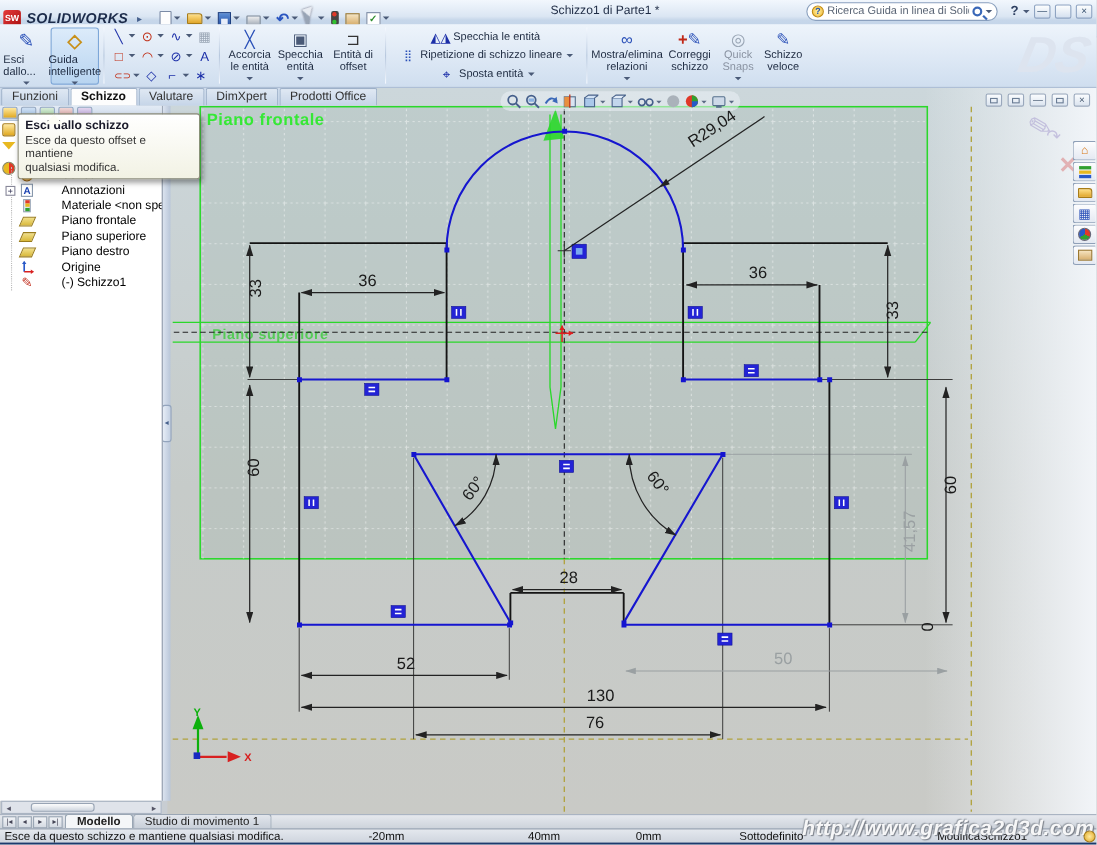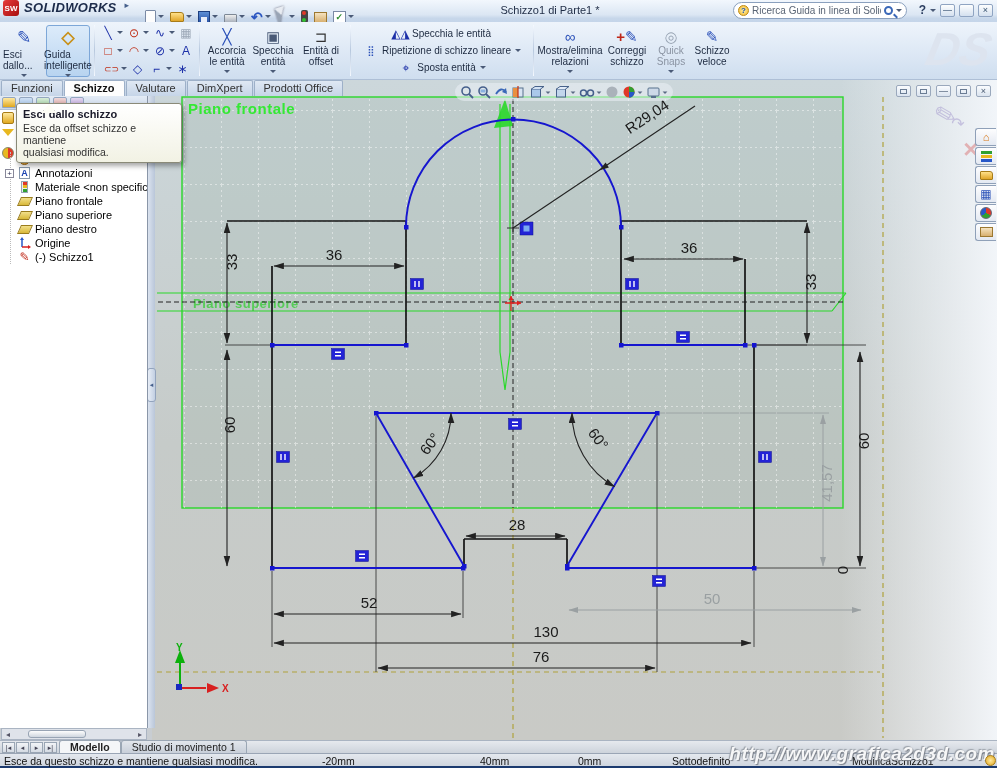--- a/index.html
+++ b/index.html
@@ -3,21 +3,21 @@
 <meta charset="utf-8">
 <style>
   * { margin:0; padding:0; box-sizing:border-box; }
   html,body { width:997px; height:768px; overflow:hidden; }
   body { font-family:"Liberation Sans", sans-serif; font-size:11px; color:#222; background:#fff; }
   #app { position:relative; width:997px; height:768px; background:#c8cdd2; overflow:hidden; }
 
   
   .titlebar { position:absolute; left:0; top:0; width:997px; height:34px;
     background:linear-gradient(#f2f7fd,#dbe6f3 45%,#c7d7ea 55%,#bdd0e7); border-bottom:1px solid #9fb4d0;
-    display:flex; }
+    display:flex; align-items:center; }
   .swlogo { width:16px; height:16px; margin-left:3px; border-radius:3px;
     background:linear-gradient(135deg,#e63c3c,#a80f0f); color:#fff; font-size:8px; font-weight:bold;
     display:flex; align-items:center; justify-content:center; }
   .brand { font-weight:bold; font-style:italic; font-size:13px; color:#1c2b4a; margin-left:5px; letter-spacing:.3px; }
   .tb-exp { margin-left:8px; color:#46608c; font-size:9px; }
   .qat { display:flex; align-items:center; gap:2px; margin-left:14px; }
   .qat-item { display:flex; align-items:center; gap:2px; padding:1px 2px; }
   .dd { width:0; height:0; border:3px solid transparent; border-top:3px solid #4a5a77; margin-top:3px; }
   .ic-new { width:11px; height:13px; background:#fdfdfd; border:1px solid #7a8aa5; border-radius:1px; }
   .ic-open { width:14px; height:10px; background:linear-gradient(#ffe089,#e0a62a); border:1px solid #a87c18; border-radius:1px 3px 1px 1px; }
@@ -78,21 +78,21 @@
   .dtab.active { background:#fdfdfd; font-weight:bold; color:#111; position:relative; z-index:2; }
 
   
   .lpanel { position:absolute; left:0; top:96px; width:148px; height:632px; background:#fff; border-right:1px solid #8a96a8; z-index:4; overflow:hidden; }
   .fmtabs { height:14px; background:linear-gradient(#e3ebf5,#ccd9ea); border-bottom:1px solid #b2c2d6; display:flex; gap:3px; padding:1px 2px; }
   .fmtab { width:14px; height:11px; border:1px solid #93a6c0; border-radius:2px 2px 0 0; }
   .sideicons { position:absolute; left:2px; top:16px; display:flex; flex-direction:column; gap:5px; }
   .funnel { width:0; height:0; border:6px solid transparent; border-top:7px solid #e8b820; }
   .tree { position:absolute; left:0; top:52px; width:148px; }
   .titem { display:flex; align-items:center; height:14px; padding-left:18px; gap:4px; white-space:nowrap; overflow:hidden; }
-  .titem .tlabel { font-size:11px; color:#000; }
+  .titem .tlabel { font-size:11px; color:#000;margin-left:21px; }
   .expander { position:absolute; left:5px; width:9px; height:9px; border:1px solid #889; background:#fff; font-size:8px; line-height:7px; text-align:center; color:#335; }
   .expander::before { content:"+"; }
   .ti { width:13px; height:13px; display:inline-flex; align-items:center; justify-content:center; flex:none; }
   .ti-sensor { width:11px; height:11px; border-radius:50%; background:radial-gradient(circle at 35% 35%, #ffe9a8, #e8940f); border:1px solid #a86808; }
   .ti-annot { width:11px; height:12px; background:#fff; border:1px solid #8898ac; color:#1840b0; font-size:9px; font-weight:bold; text-align:center; line-height:11px; }
   .ti-mat { width:7px; height:12px; background:#e8edf4; border:1px solid #98a4b4; display:flex; flex-direction:column; align-items:center; justify-content:space-around; }
   .ti-mat i { width:4px; height:3px; display:block; }
   .ti-plane { width:12px; height:9px; background:linear-gradient(#f2e08a,#d8b83a); border:1px solid #9a7c1c; transform:skewX(-24deg); }
   .ti-sketch { color:#c02818; font-size:12px; }
   .treeguide { position:absolute; left:10px; top:56px; height:112px; border-left:1px dotted #bbb; }
@@ -696,21 +696,21 @@
             <span class="ti-sketch">✎</span>
           </span>
         <span class="tlabel">(-) Schizzo1</span>
       </div>
     </div>
   </div>
 
   <div class="tooltip">
     <span class="tt-tail"></span>
     <div class="tt-title">Esci dallo schizzo</div>
-    <div class="tt-body">Esce da offset schizzo e mantiene</div>
+    <div class="tt-body">Esce da questo offset e mantiene</div>
     <div class="tt-body">qualsiasi modifica.</div>
   </div>
 
   <div class="splitter">
     <div class="split-handle">◂</div>
   </div>
 
   <div class="lscroll">
     <span class="sarrow">◂</span>
     <span class="thumb"></span>
@@ -723,21 +723,21 @@
       <span class="nbtn">◂</span>
       <span class="nbtn">▸</span>
       <span class="nbtn">▸|</span>
     </span>
     <span class="mtab active">Modello</span>
     <span class="mtab">Studio di movimento 1</span>
   </div>
 
   <div class="statusbar">
     <span class="sb-msg">Esce da questo schizzo e mantiene qualsiasi modifica.</span>
-    <span class="sb-field" style="left:322px">-20mm</span>
+    <span class="sb-field" style="left:335px">-20mm</span>
     <span class="sb-field" style="left:480px">40mm</span>
     <span class="sb-field" style="left:578px">0mm</span>
     <span class="sb-field" style="left:672px">Sottodefinito</span>
     <span class="sb-field" style="left:852px">ModificaSchizzo1</span>
     <span class="watermark">http://www.grafica2d3d.com</span>
   </div>
   <span class="wm-pencil"></span>
 
 </div>
 

